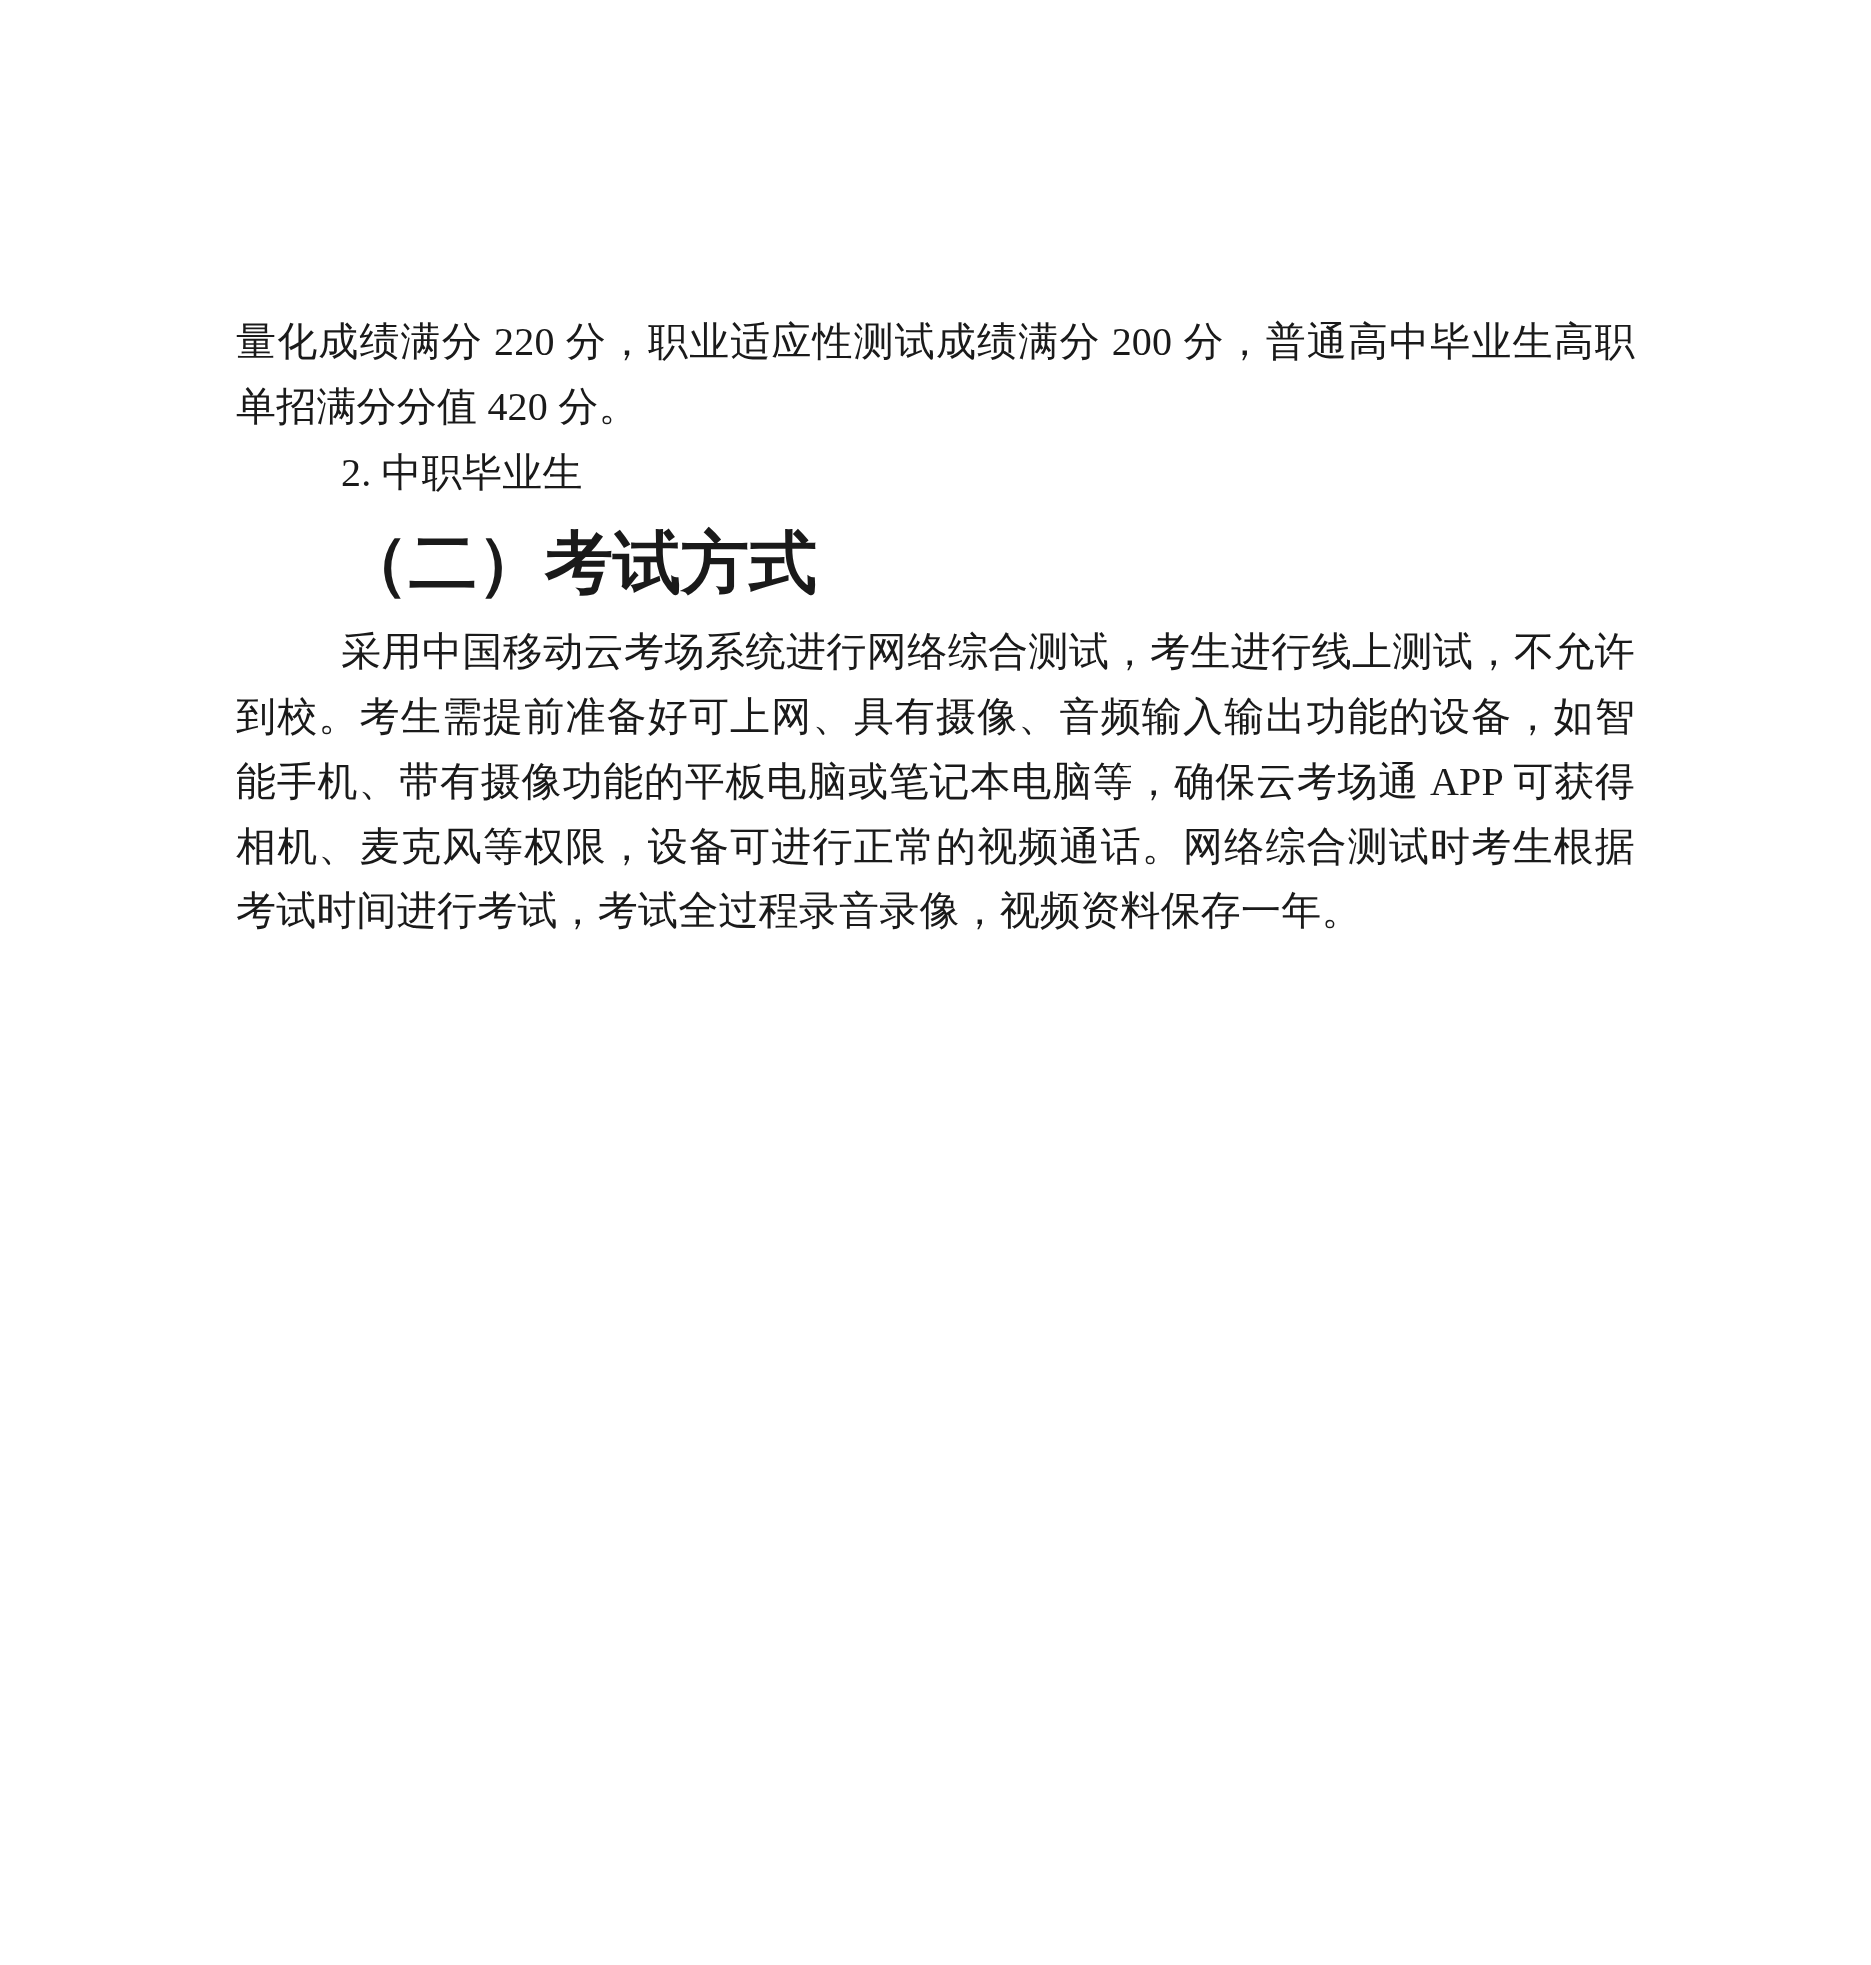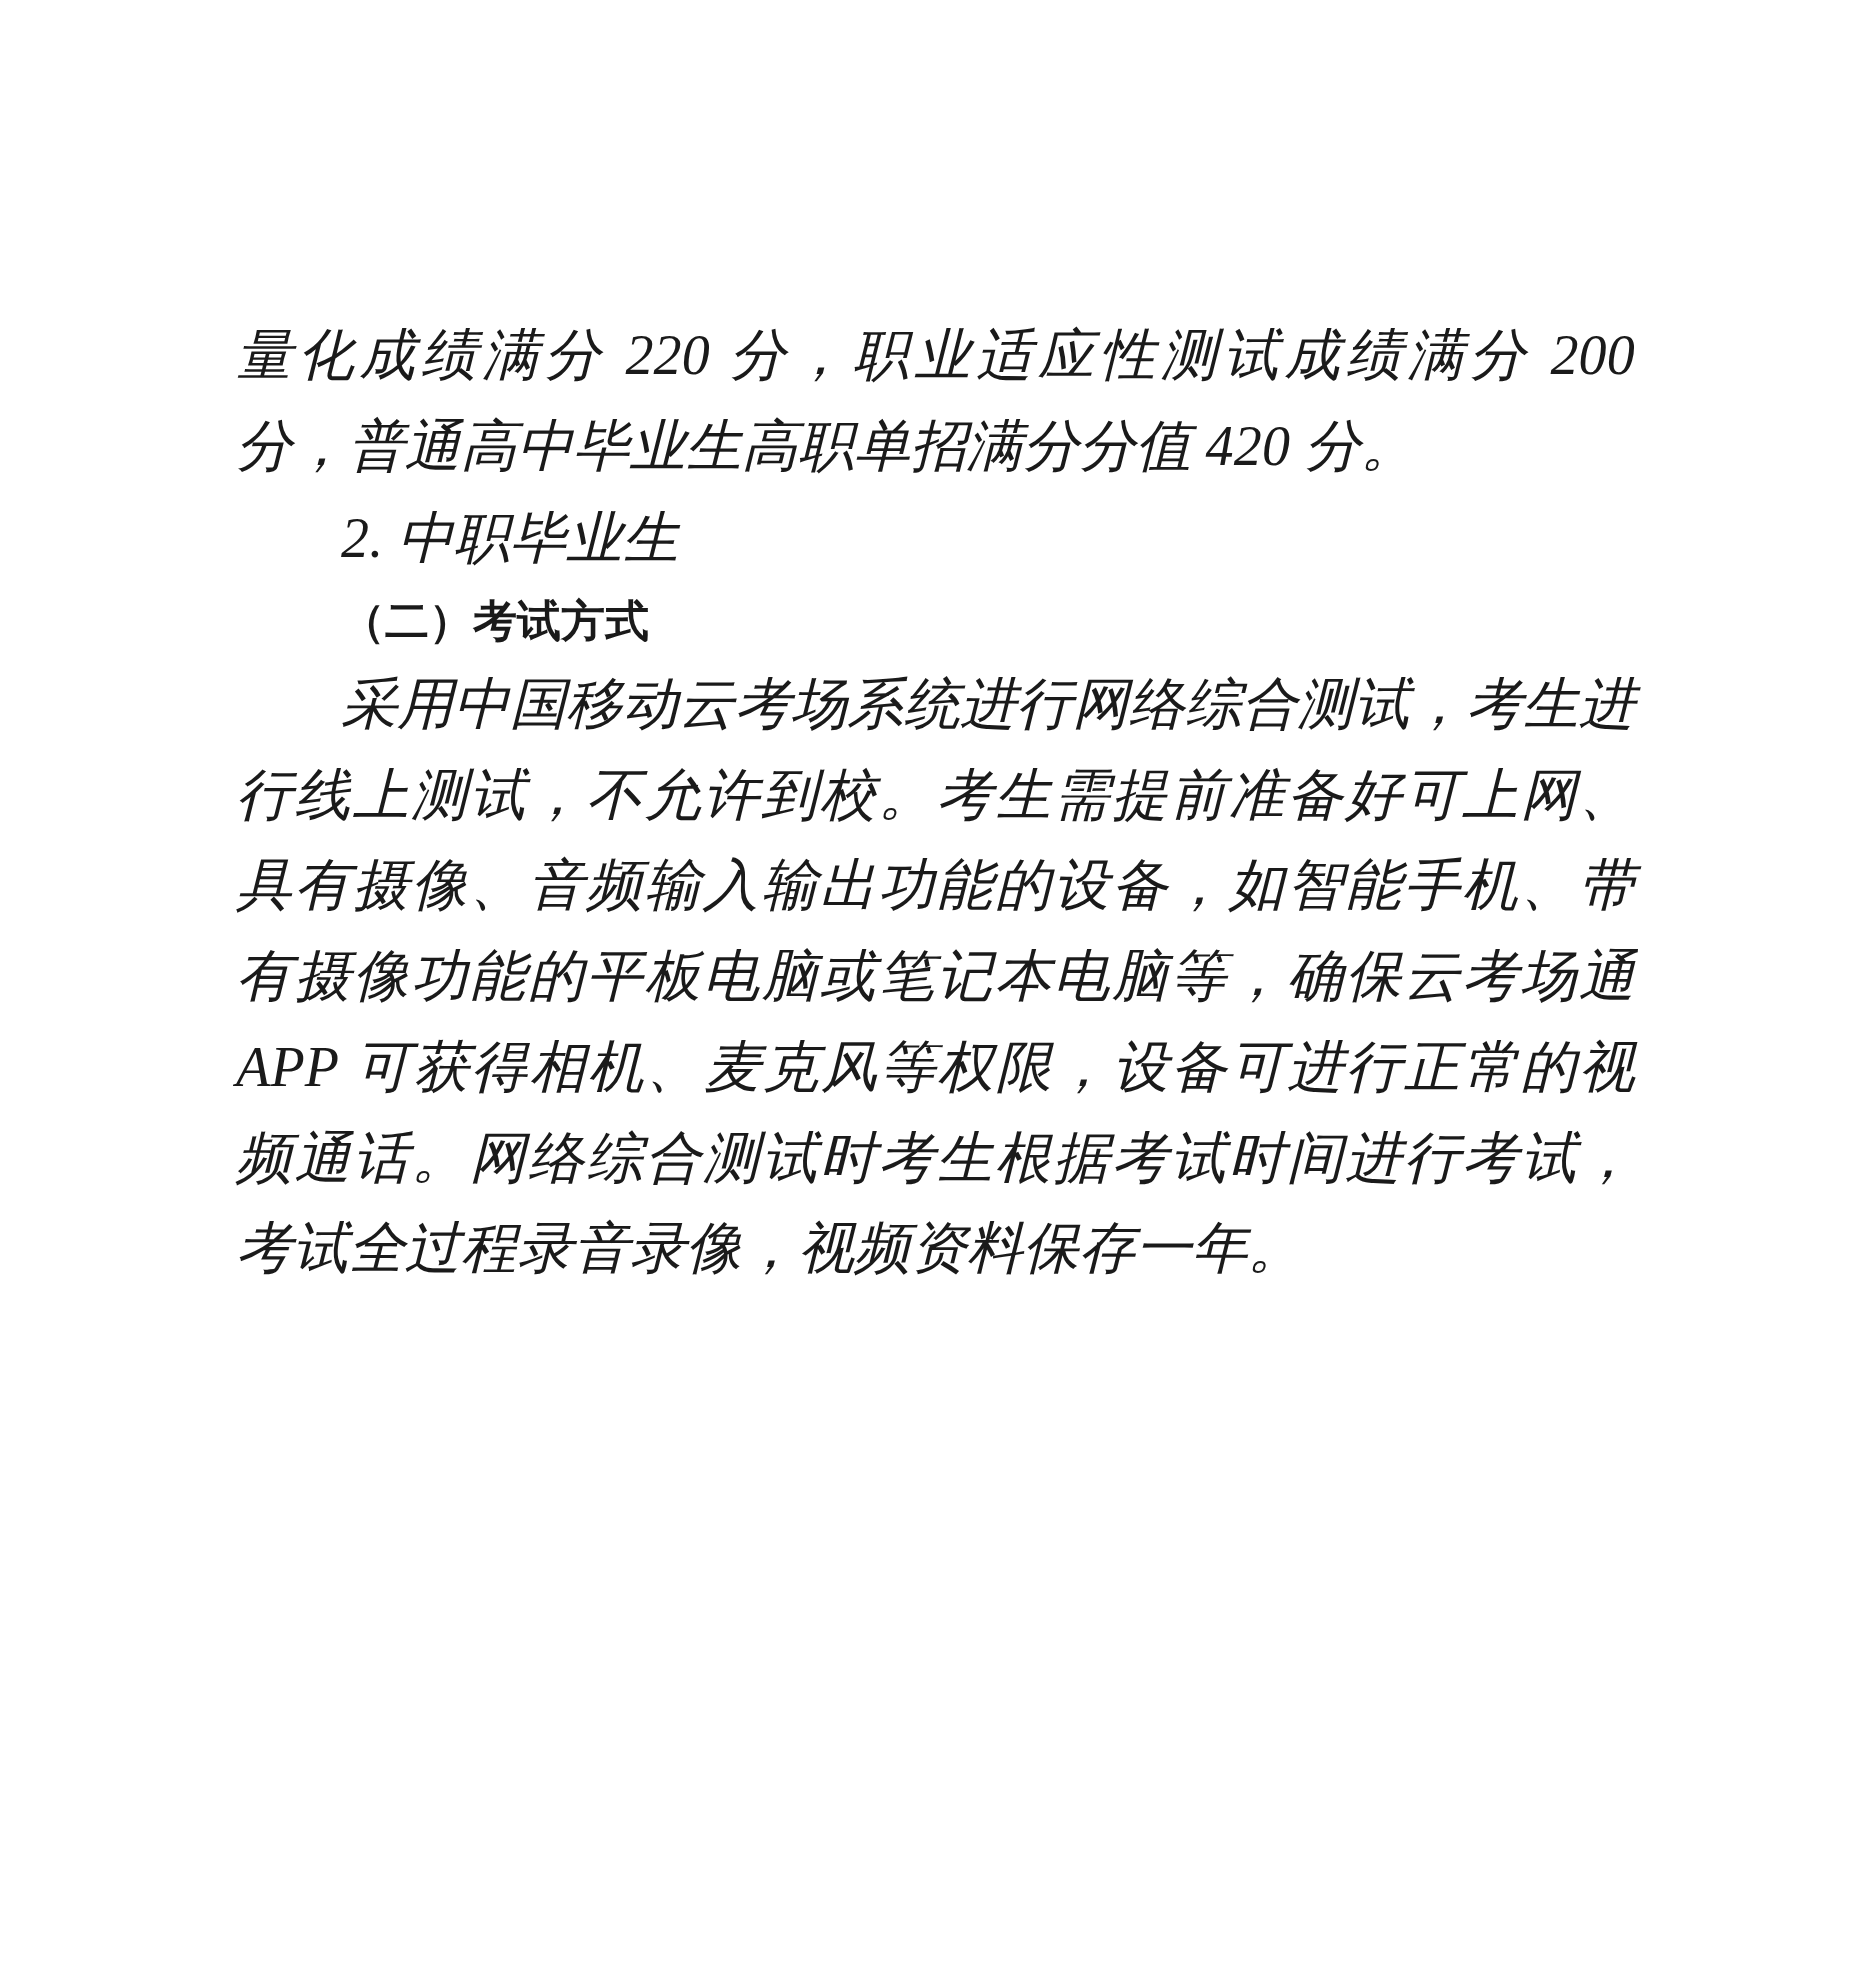--- a/index.html
+++ b/index.html
@@ -19,34 +19,33 @@
     box-sizing: border-box;
     overflow: hidden;
   }
   .content {
     position: absolute;
     left: 236px;
     top: 310px;
     width: 1399px;
   }
   .para {
-    font-size: 56px;
+    font-size: 40px;
     line-height: 1.62;
     text-align: justify;
     text-justify: inter-ideograph;
     letter-spacing: 0.2px;
     margin: 0 0 1.6px 0;
     font-family: "Liberation Serif", "DejaVu Serif", serif;
-    font-style: italic;
   }
   .indent {
     text-indent: 105px;
   }
   .subhead {
-    font-size: 44px;
+    font-size: 68px;
     line-height: 1.62;
     margin: 2.4px 0 1.6px 0;
     text-indent: 105px;
     font-weight: bold;
     font-family: "Liberation Serif", "DejaVu Serif", serif;
   }
 </style>
 </head>
 <body>
 

